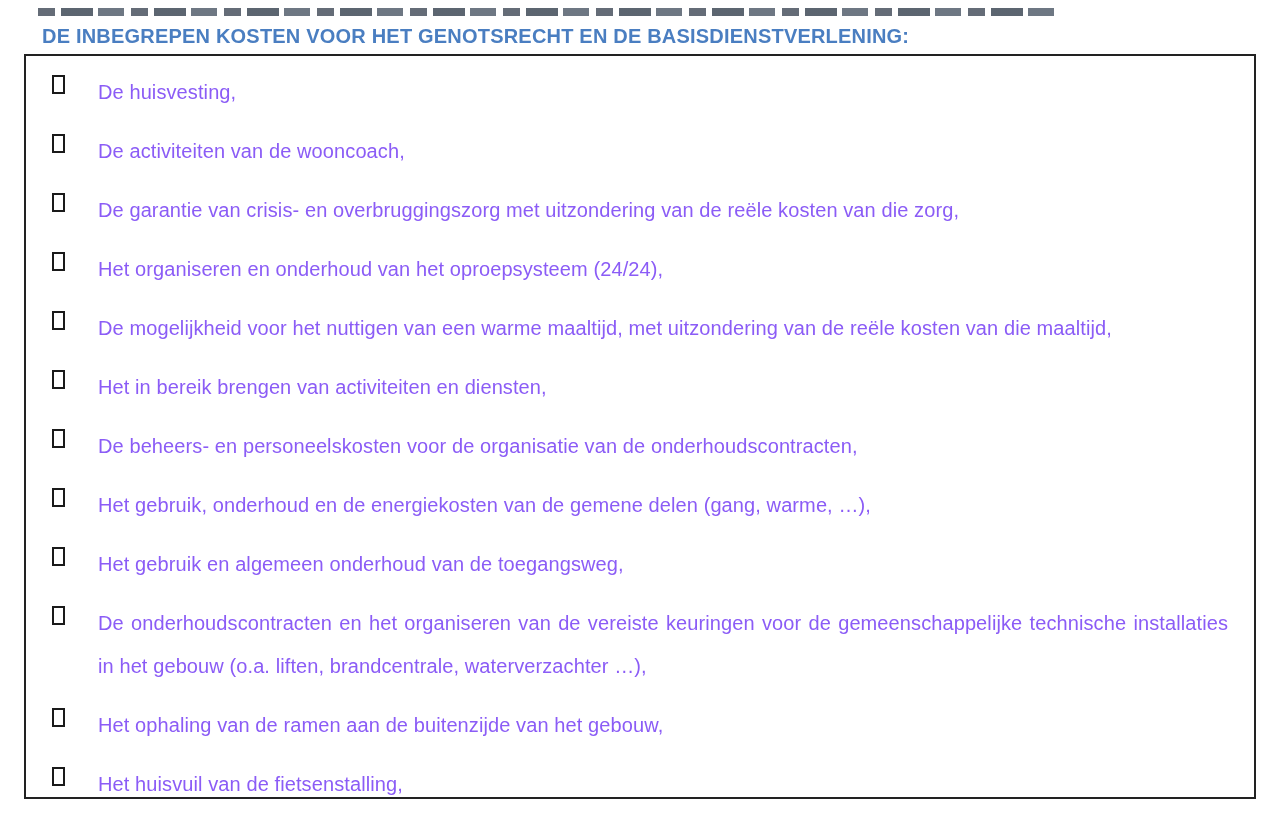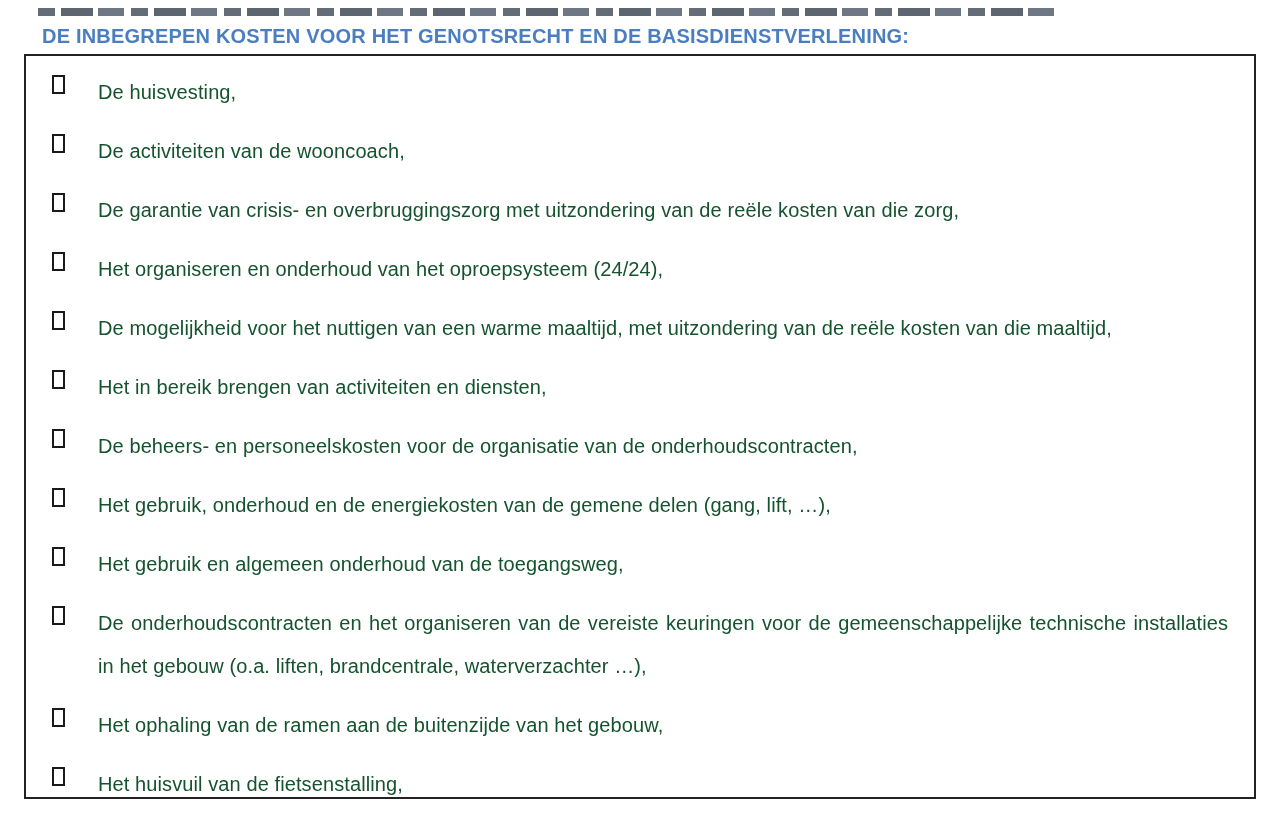--- a/index.html
+++ b/index.html
@@ -56,21 +56,21 @@
     padding: 3px 14px 4px 20px;
   }
   .list {
     width: 100%;
   }
   .item {
     position: relative;
     padding-left: 44px;
     font-size: 20px;
     line-height: 43px;
-    color: #14532d;
+    color: #8b5cf6;
   }
   .item-text {
     text-align: justify;
     letter-spacing: 0.1px;
   }
   .bullet {
     position: absolute;
     left: 2px;
     top: 12px;
     width: 13px;
@@ -118,21 +118,21 @@
     <div class="item-text">Het in bereik brengen van activiteiten en diensten,</div>
   </div>
 
   <div class="item">
     <span class="bullet"></span>
     <div class="item-text">De beheers- en personeelskosten voor de organisatie van de onderhoudscontracten,</div>
   </div>
 
   <div class="item">
     <span class="bullet"></span>
-    <div class="item-text">Het gebruik, onderhoud en de energiekosten van de gemene delen (gang, lift, …),</div>
+    <div class="item-text">Het gebruik, onderhoud en de energiekosten van de gemene delen (gang, warme, …),</div>
   </div>
 
   <div class="item">
     <span class="bullet"></span>
     <div class="item-text">Het gebruik en algemeen onderhoud van de toegangsweg,</div>
   </div>
 
   <div class="item">
     <span class="bullet"></span>
     <div class="item-text">De onderhoudscontracten en het organiseren van de vereiste keuringen voor de gemeenschappelijke technische installaties in het gebouw (o.a. liften, brandcentrale, waterverzachter …),</div>

